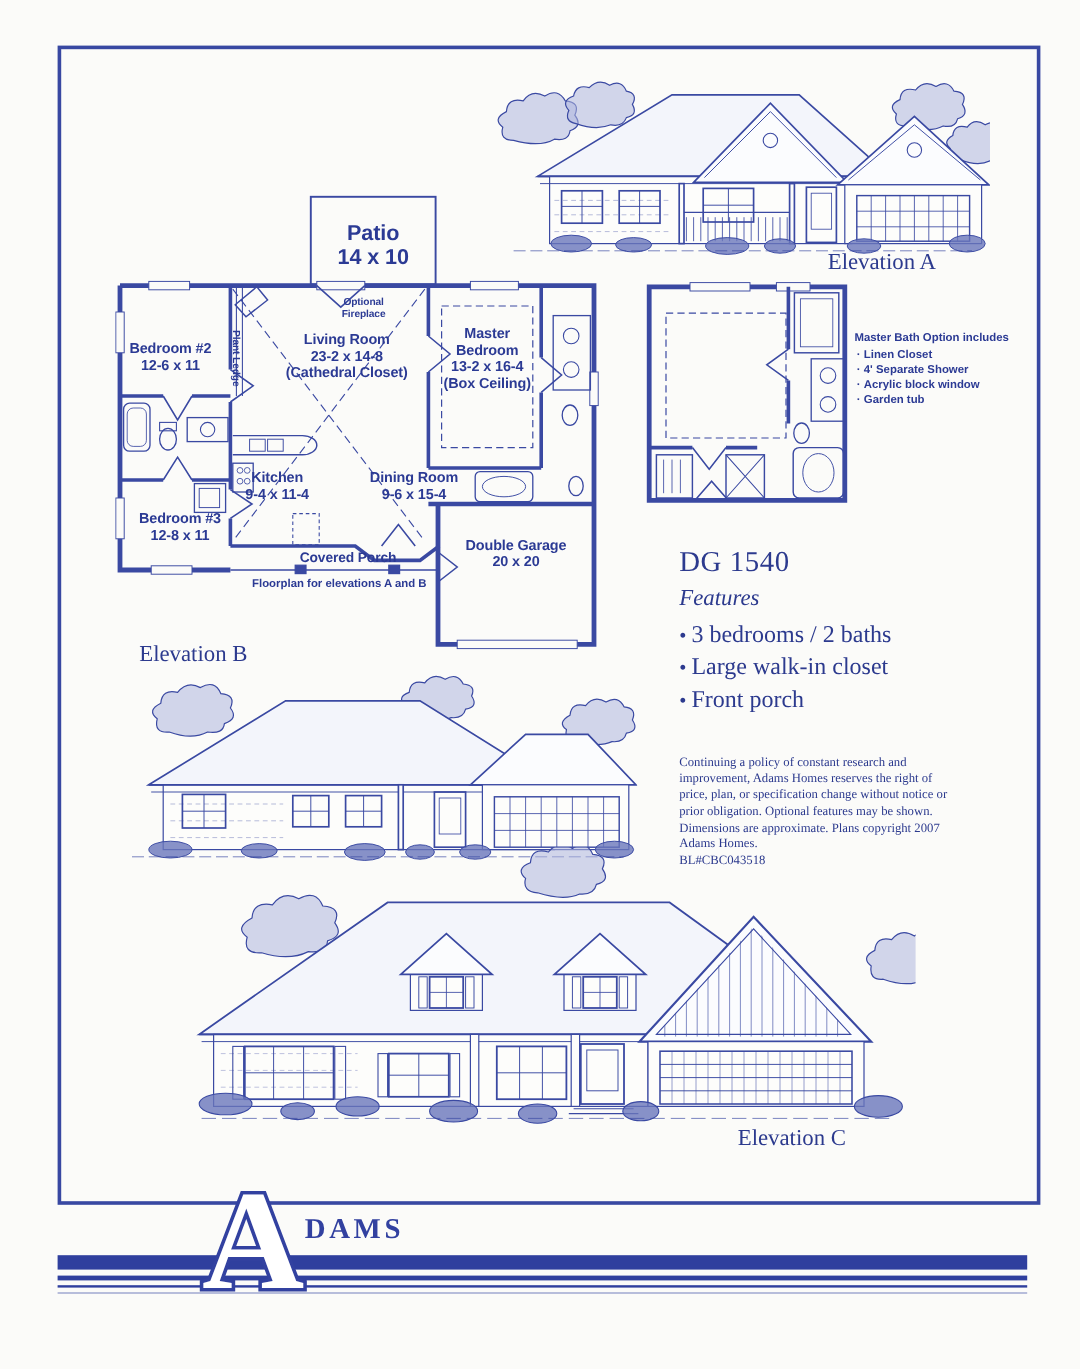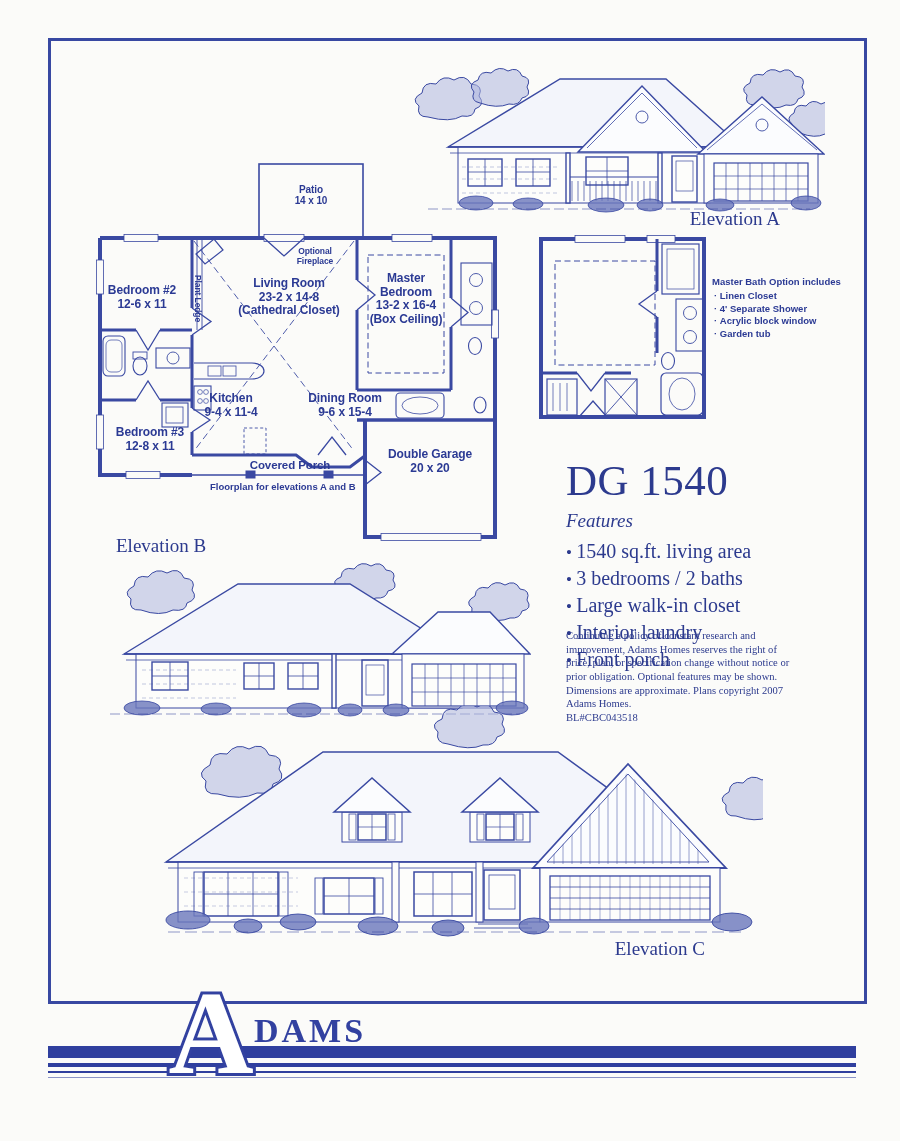--- a/index.html
+++ b/index.html
@@ -7,41 +7,41 @@
         font-family:"Liberation Sans",sans-serif;}
   .frame{position:absolute;left:48px;top:38px;width:813px;height:960px;
          border:3px solid #3848a2;}
   .abs{position:absolute;}
   svg{display:block;}
   
   .lbl{position:absolute;text-align:center;color:#2b3a94;font-weight:700;
        line-height:1.13;letter-spacing:-0.1px;}
   .lbl span{display:block;}
   .lbl-12{font-size:12px;}
-  .lbl-13{font-size:10px;}
+  .lbl-13{font-size:18px;}
   .lbl-11{font-size:11.5px;}
   .lbl-s{font-size:8.5px;font-weight:700;}
   .vert{writing-mode:vertical-rl;text-align:left;line-height:1;}
   
   .serif{font-family:"Liberation Serif",serif;color:#2c3a8e;}
-  #model-title{font-size:43px;letter-spacing:0.5px;}
+  #model-title{font-size:24px;letter-spacing:0.5px;}
   #features-heading{font-size:19px;margin-top:5px;font-style:italic;}
   ul.features{list-style:none;margin:8px 0 0 0;padding:0;font-size:20px;}
   ul.features li{margin:0 0 4px 0;}
   ul.features li::before{content:"•  ";font-size:17px;}
   .bath-note{font-size:9.5px;font-weight:600;color:#2b3a94;line-height:1.35;}
   .bath-note ul{list-style:none;margin:1px 0 0 0;padding:0 0 0 2px;}
   .bath-note li::before{content:"·  ";font-weight:700;}
   .fineprint{font-size:10.6px;line-height:1.29;font-family:Liberation Serif, serif;}
   .elev-label{font-size:19px;}
   .caption{font-size:9.5px;font-weight:700;color:#2b3a94;text-align:left;}
   
   .bar{position:absolute;left:48px;width:808px;background:#2f3f9e;}
   #logo-rest{position:absolute;left:254px;top:1012px;font-family:"Liberation Serif",serif;
-             font-weight:700;font-size:34px;letter-spacing:3px;color:#3241a0;}
+             font-weight:700;font-size:24px;letter-spacing:3px;color:#3241a0;}
   #logo-homes{position:absolute;left:166px;top:1082px;font-family:"Liberation Serif",serif;
               font-weight:700;font-size:32px;letter-spacing:8px;color:#3241a0;}
   .ctr{text-align:right;}
 </style>
 </head>
 <body>
 
 <div id="page">
 
   <div class="frame"></div>
@@ -177,21 +177,21 @@
   </svg>
 
   <div class="lbl lbl-13" style="left:263px;top:184px;width:96px">
     <span>Patio</span>
     <span>14 x 10</span>
   </div>
   <div class="lbl lbl-12" style="left:103px;top:284px;width:78px">
     <span>Bedroom #2</span>
     <span>12-6 x 11</span>
   </div>
-  <div class="lbl lbl-s" style="left:284px;top:247px;width:62px">Optional Fireplace</div>
+  <div class="lbl lbl-s" style="left:272px;top:247px;width:62px">Optional Fireplace</div>
   <div class="lbl lbl-12" style="left:228px;top:277px;width:122px">
     <span>Living Room</span>
     <span>23-2 x 14-8</span>
     <span>(Cathedral Closet)</span>
   </div>
   <div class="lbl lbl-s vert" style="left:193px;top:275px;height:62px">Plant Ledge</div>
   <div class="lbl lbl-12" style="left:364px;top:272px;width:84px">
     <span>Master Bedroom</span>
     <span>13-2 x 16-4</span>
     <span>(Box Ceiling)</span>
@@ -257,24 +257,22 @@
       <li>4' Separate Shower</li>
       <li>Acrylic block window</li>
       <li>Garden tub</li>
     </ul>
   </div>
 
   <div class="abs serif" style="left:566px;top:456px;width:255px">
     <div id="model-title">DG 1540</div>
     <div id="features-heading">Features</div>
     <ul class="features">
-      <li>1540 sq.ft. living area</li>
       <li>3 bedrooms / 2 baths</li>
       <li>Large walk-in closet</li>
-      <li>Interior laundry</li>
       <li>Front porch</li>
     </ul>
   </div>
   <div class="abs serif fineprint" style="left:566px;top:629px;width:228px">
     <span>Continuing a policy of constant research and improvement, Adams Homes reserves the right of price, plan, or specification change without notice or prior obligation. Optional features may be shown. Dimensions are approximate. Plans copyright 2007 Adams Homes.</span><br>
     <span>BL#CBC043518</span>
   </div>
 
   <div class="abs serif elev-label" style="left:116px;top:535px">Elevation B</div>
   <svg class="abs" style="left:96px;top:558px" width="435" height="162" viewBox="0 0 435 162" stroke="#3a49a2" fill="none" stroke-width="1.4">

